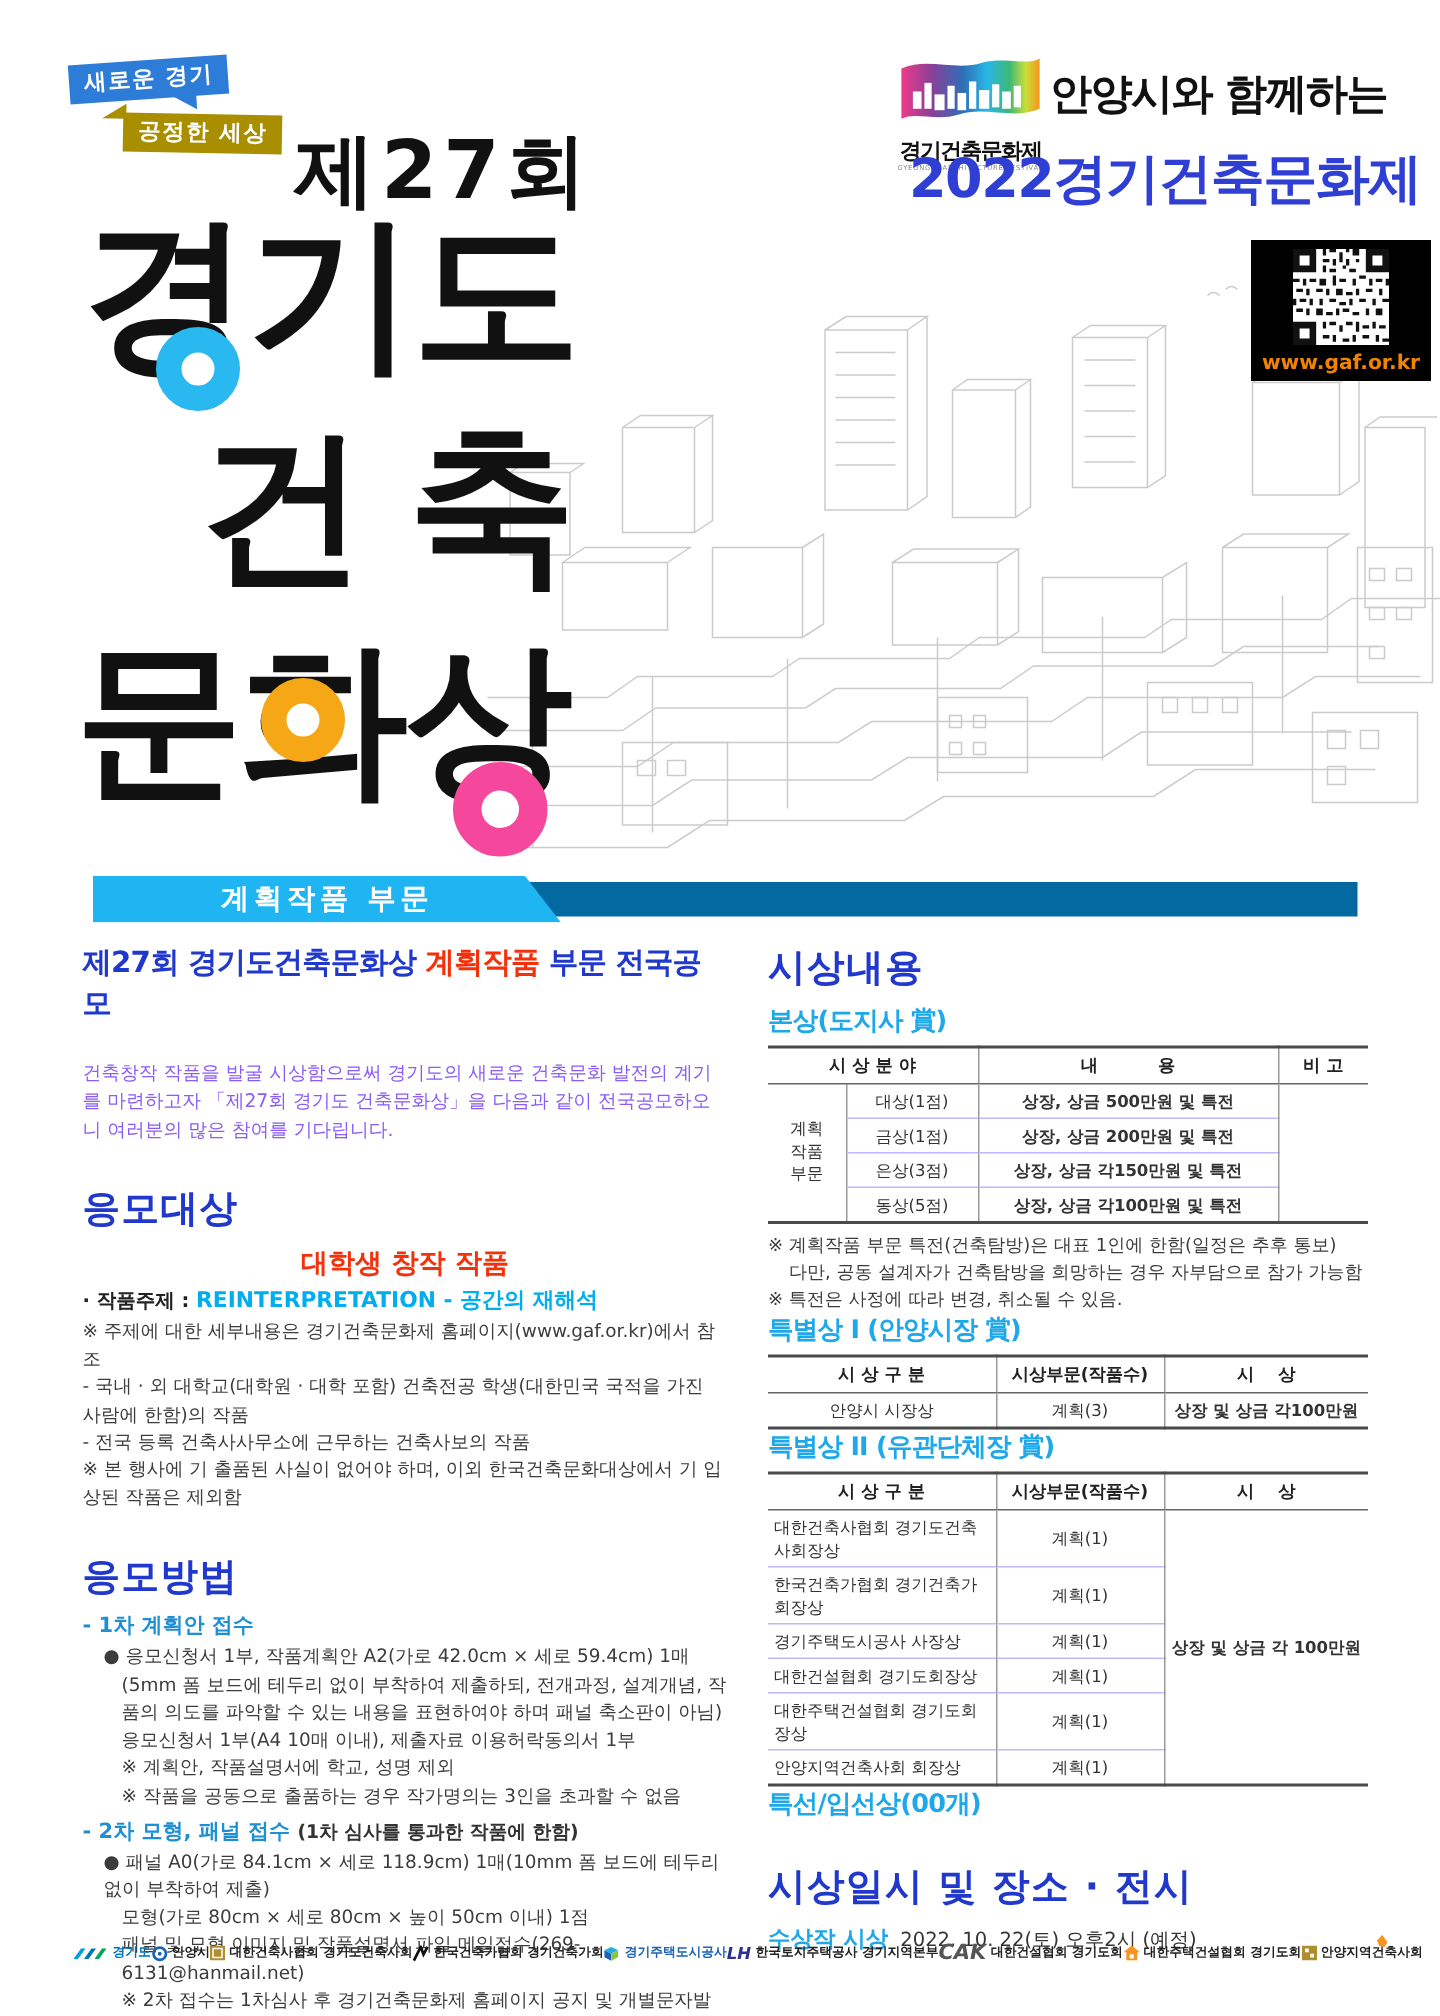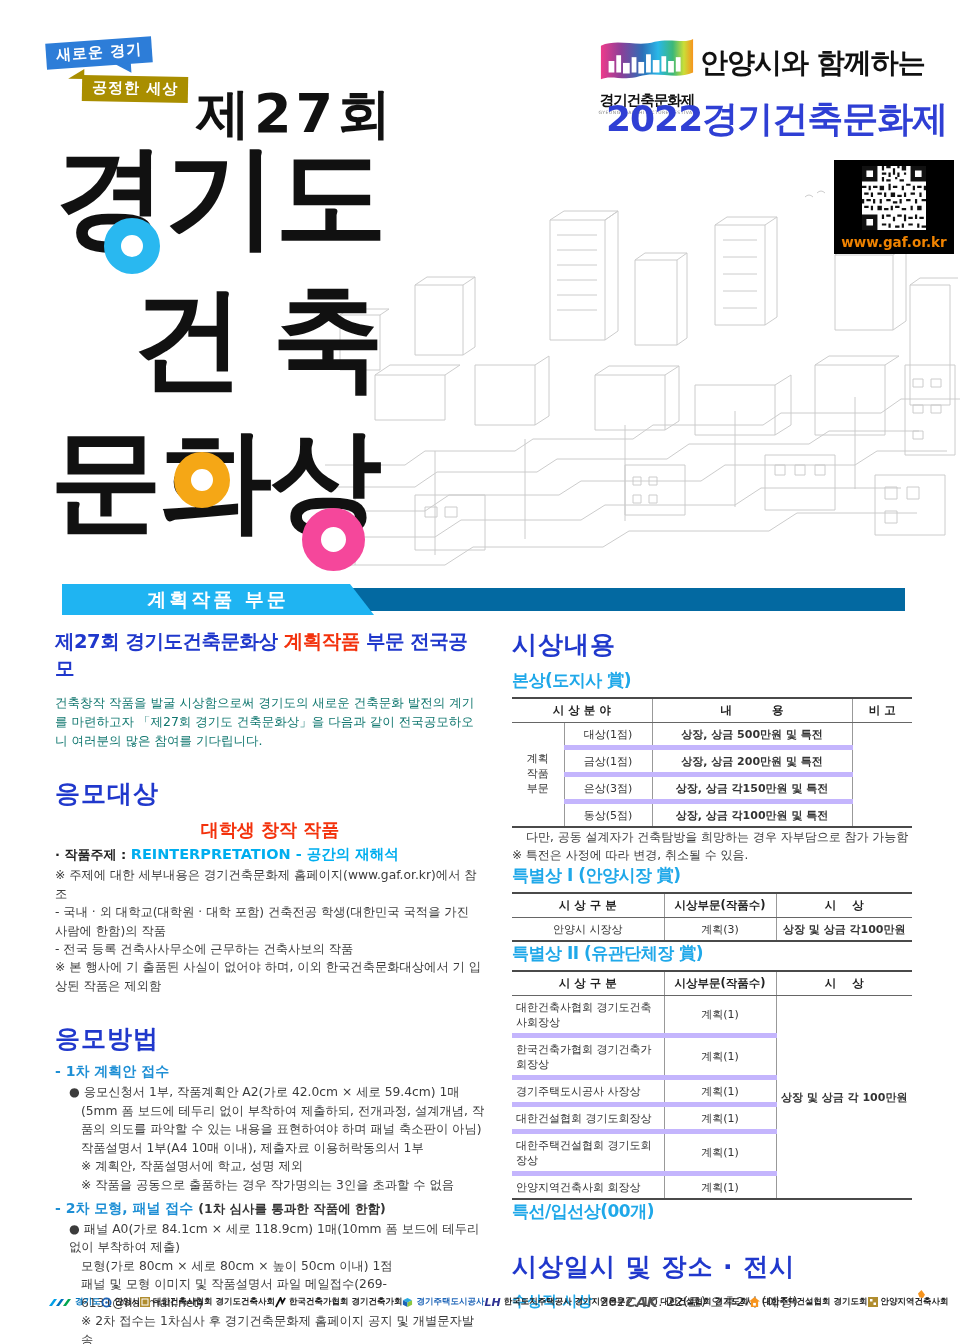--- a/index.html
+++ b/index.html
@@ -37,36 +37,36 @@
   
   .cat-bar{position:absolute;left:62px;top:588px;width:843px;height:23px;background:#0369a1;z-index:5;}
   .cat-bar-dark{position:absolute;left:0;top:-4px;width:312px;height:31px;background:#1fb4f2;
     clip-path:polygon(0 0,calc(100% - 24px) 0,100% 100%,0 100%);
     color:#fff;font-size:19px;font-weight:900;letter-spacing:3px;text-align:center;line-height:31px;}
   
   .col-left{position:absolute;left:55px;top:628px;width:430px;z-index:2;}
   .col-right{position:absolute;left:512px;top:628px;width:400px;z-index:2;}
   .announce-title{font-size:19.5px;font-weight:900;color:#2038cc;letter-spacing:-0.5px;}
   .announce-title .red{color:#f3320c;}
-  .body-txt{font-size:12.5px;color:#0f766e;line-height:1.5;margin-top:12px;}
+  .body-txt{font-size:12.5px;color:#8b5cf6;line-height:1.5;margin-top:24px;}
   .section-h{font-size:25px;font-weight:900;color:#2038cc;letter-spacing:1px;margin:27px 0 8px;}
   .red-sub{font-size:18px;font-weight:900;color:#f3320c;margin:2px 0 3px;text-align:center;}
   .theme-line{font-size:13px;color:#222;margin:2px 0;}
   .theme-label{font-weight:bold;}
   .theme-value{color:#00aeef;font-weight:900;font-size:14.5px;}
   .note-txt{font-size:12.3px;color:#3c3c3c;line-height:1.5;}
   .phase-title{font-size:14px;font-weight:900;color:#1e8fd5;margin:6px 0 2px;}
   .phase-title .black{color:#333;font-weight:bold;font-size:12.5px;}
   .ind1{padding-left:14px;}
   .ind2{padding-left:26px;}
   
   .sub-cyan{font-size:17px;font-weight:900;color:#1fa8e9;margin:0 0 5px;letter-spacing:-0.5px;}
   .award-table{width:100%;border-collapse:collapse;table-layout:fixed;border-top:2px solid #4a4a4a;border-bottom:2px solid #4a4a4a;}
   .award-table th{font-size:11.5px;font-weight:bold;color:#222;padding:4px 2px;border-bottom:1.5px solid #666;white-space:pre;text-align:center;}
-  .award-table td{font-size:11px;color:#333;padding:3.5px 2px;text-align:center;border-top:5px solid #c4b5fd;}
+  .award-table td{font-size:11px;color:#333;padding:3.5px 2px;text-align:center;border-top:1px solid #c4b5fd;}
   .award-table tbody tr:first-child td{border-top:none;}
   .vline{border-left:1px solid #999;}
   .prize{color:#00a6e9;font-weight:bold;}
   .pre-line{white-space:pre-line;line-height:1.35;}
   .tbl-note{font-size:12px;color:#3c3c3c;line-height:1.5;margin-top:5px;}
   .cer-line{margin:3px 0;}
   .cer-label{display:inline-block;color:#1fa8e9;font-weight:900;font-size:15px;margin-right:8px;}
   .cer-val{font-size:13px;color:#333;}
   
   .footer{position:absolute;left:48px;top:1294px;width:872px;display:flex;align-items:center;justify-content:space-between;z-index:2;}
@@ -194,21 +194,21 @@
     </div>
     <div class="note-txt">※ 주제에 대한 세부내용은 경기건축문화제 홈페이지(www.gaf.or.kr)에서 참조</div>
     <div class="note-txt">- 국내 · 외 대학교(대학원 · 대학 포함) 건축전공 학생(대한민국 국적을 가진 사람에 한함)의 작품</div>
     <div class="note-txt">- 전국 등록 건축사사무소에 근무하는 건축사보의 작품</div>
     <div class="note-txt">※ 본 행사에 기 출품된 사실이 없어야 하며, 이외 한국건축문화대상에서 기 입상된 작품은 제외함</div>
 
     <div class="section-h">응모방법</div>
     <div class="phase-title">- 1차 계획안 접수</div>
     <div class="note-txt ind1">● 응모신청서 1부, 작품계획안 A2(가로 42.0cm × 세로 59.4cm) 1매</div>
     <div class="note-txt ind2">(5mm 폼 보드에 테두리 없이 부착하여 제출하되, 전개과정, 설계개념, 작품의 의도를 파악할 수 있는 내용을 표현하여야 하며 패널 축소판이 아님)</div>
-    <div class="note-txt ind2">작품설명서 1부(A4 10매 이내), 제출자료 이용허락동의서 1부</div>
+    <div class="note-txt ind2">응모신청서 1부(A4 10매 이내), 제출자료 이용허락동의서 1부</div>
     <div class="note-txt ind2">※ 계획안, 작품설명서에 학교, 성명 제외</div>
     <div class="note-txt ind2">※ 작품을 공동으로 출품하는 경우 작가명의는 3인을 초과할 수 없음</div>
     <div class="phase-title">
       <span>- 2차 모형, 패널 접수 </span><span class="black">(1차 심사를 통과한 작품에 한함)</span>
     </div>
     <div class="note-txt ind1">● 패널 A0(가로 84.1cm × 세로 118.9cm) 1매(10mm 폼 보드에 테두리 없이 부착하여 제출)</div>
     <div class="note-txt ind2">모형(가로 80cm × 세로 80cm × 높이 50cm 이내) 1점</div>
     <div class="note-txt ind2">패널 및 모형 이미지 및 작품설명서 파일 메일접수(269-6131@hanmail.net)</div>
     <div class="note-txt ind2">※ 2차 접수는 1차심사 후 경기건축문화제 홈페이지 공지 및 개별문자발송</div>
 
@@ -249,20 +249,21 @@
         <tr>
           <td class="vline">은상(3점)</td>
           <td class="vline prize">상장, 상금 각150만원 및 특전</td>
         </tr>
         <tr>
           <td class="vline">동상(5점)</td>
           <td class="vline prize">상장, 상금 각100만원 및 특전</td>
         </tr>
       </tbody>
     </table>
+    <div class="tbl-note">※ 계획작품 부문 특전(건축탐방)은 대표 1인에 한함(일정은 추후 통보)</div>
     <div class="tbl-note" style="margin-top:0;padding-left:14px">다만, 공동 설계자가 건축탐방을 희망하는 경우 자부담으로 참가 가능함</div>
     <div class="tbl-note" style="margin-top:0">※ 특전은 사정에 따라 변경, 취소될 수 있음.</div>
 
     <div class="sub-cyan">특별상 I (안양시장 賞)</div>
     <table class="award-table">
       <colgroup>
           <col style="width:38%">
           <col style="width:28%">
           <col style="width:34%">
         </colgroup>

